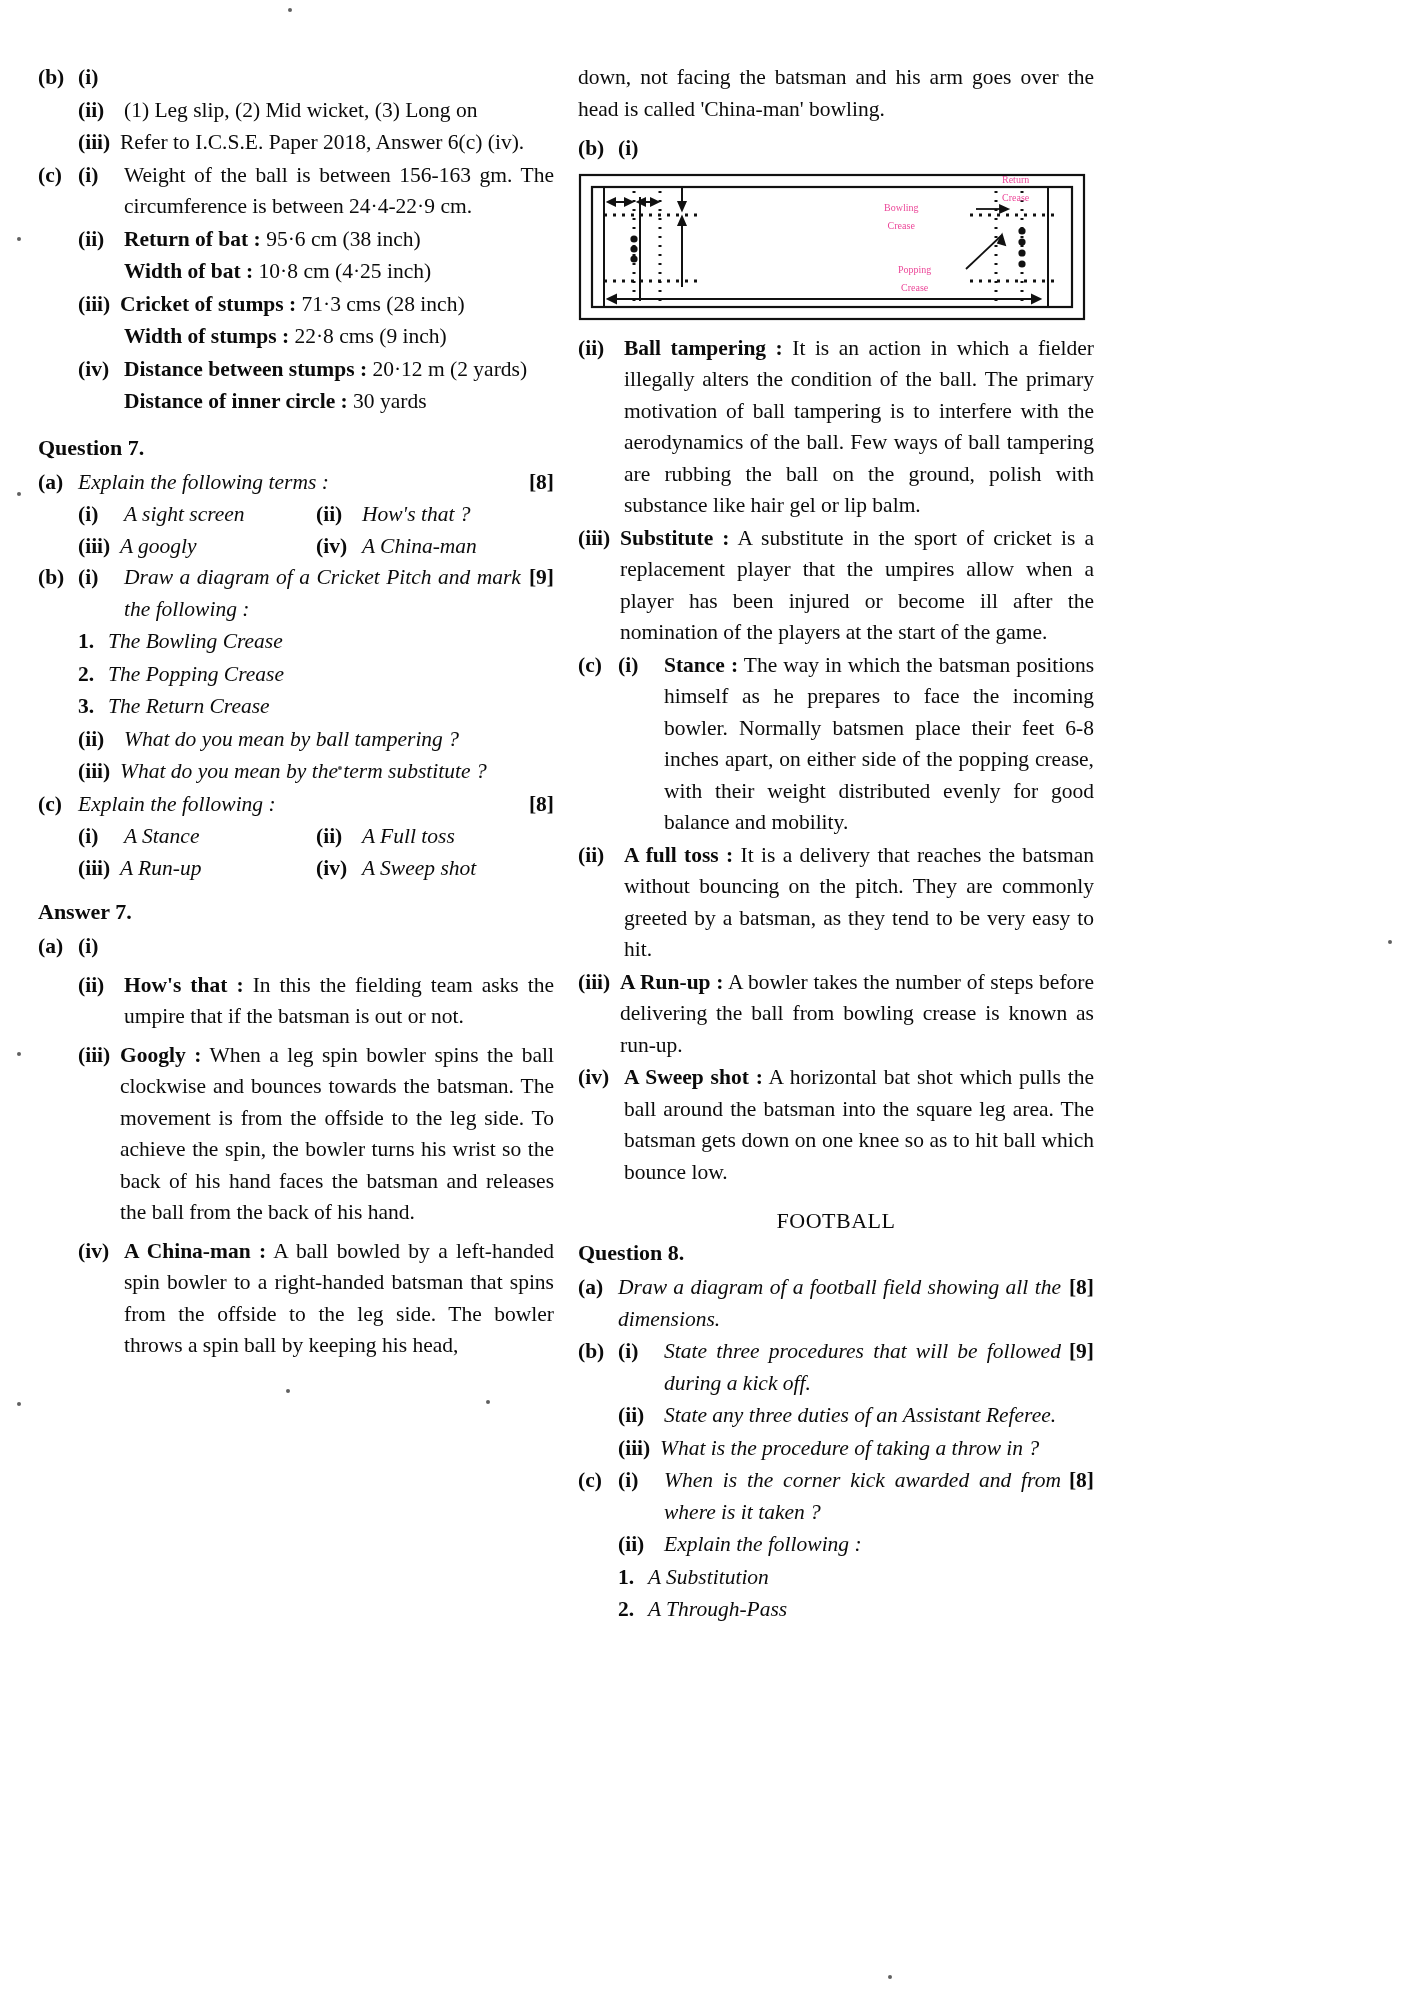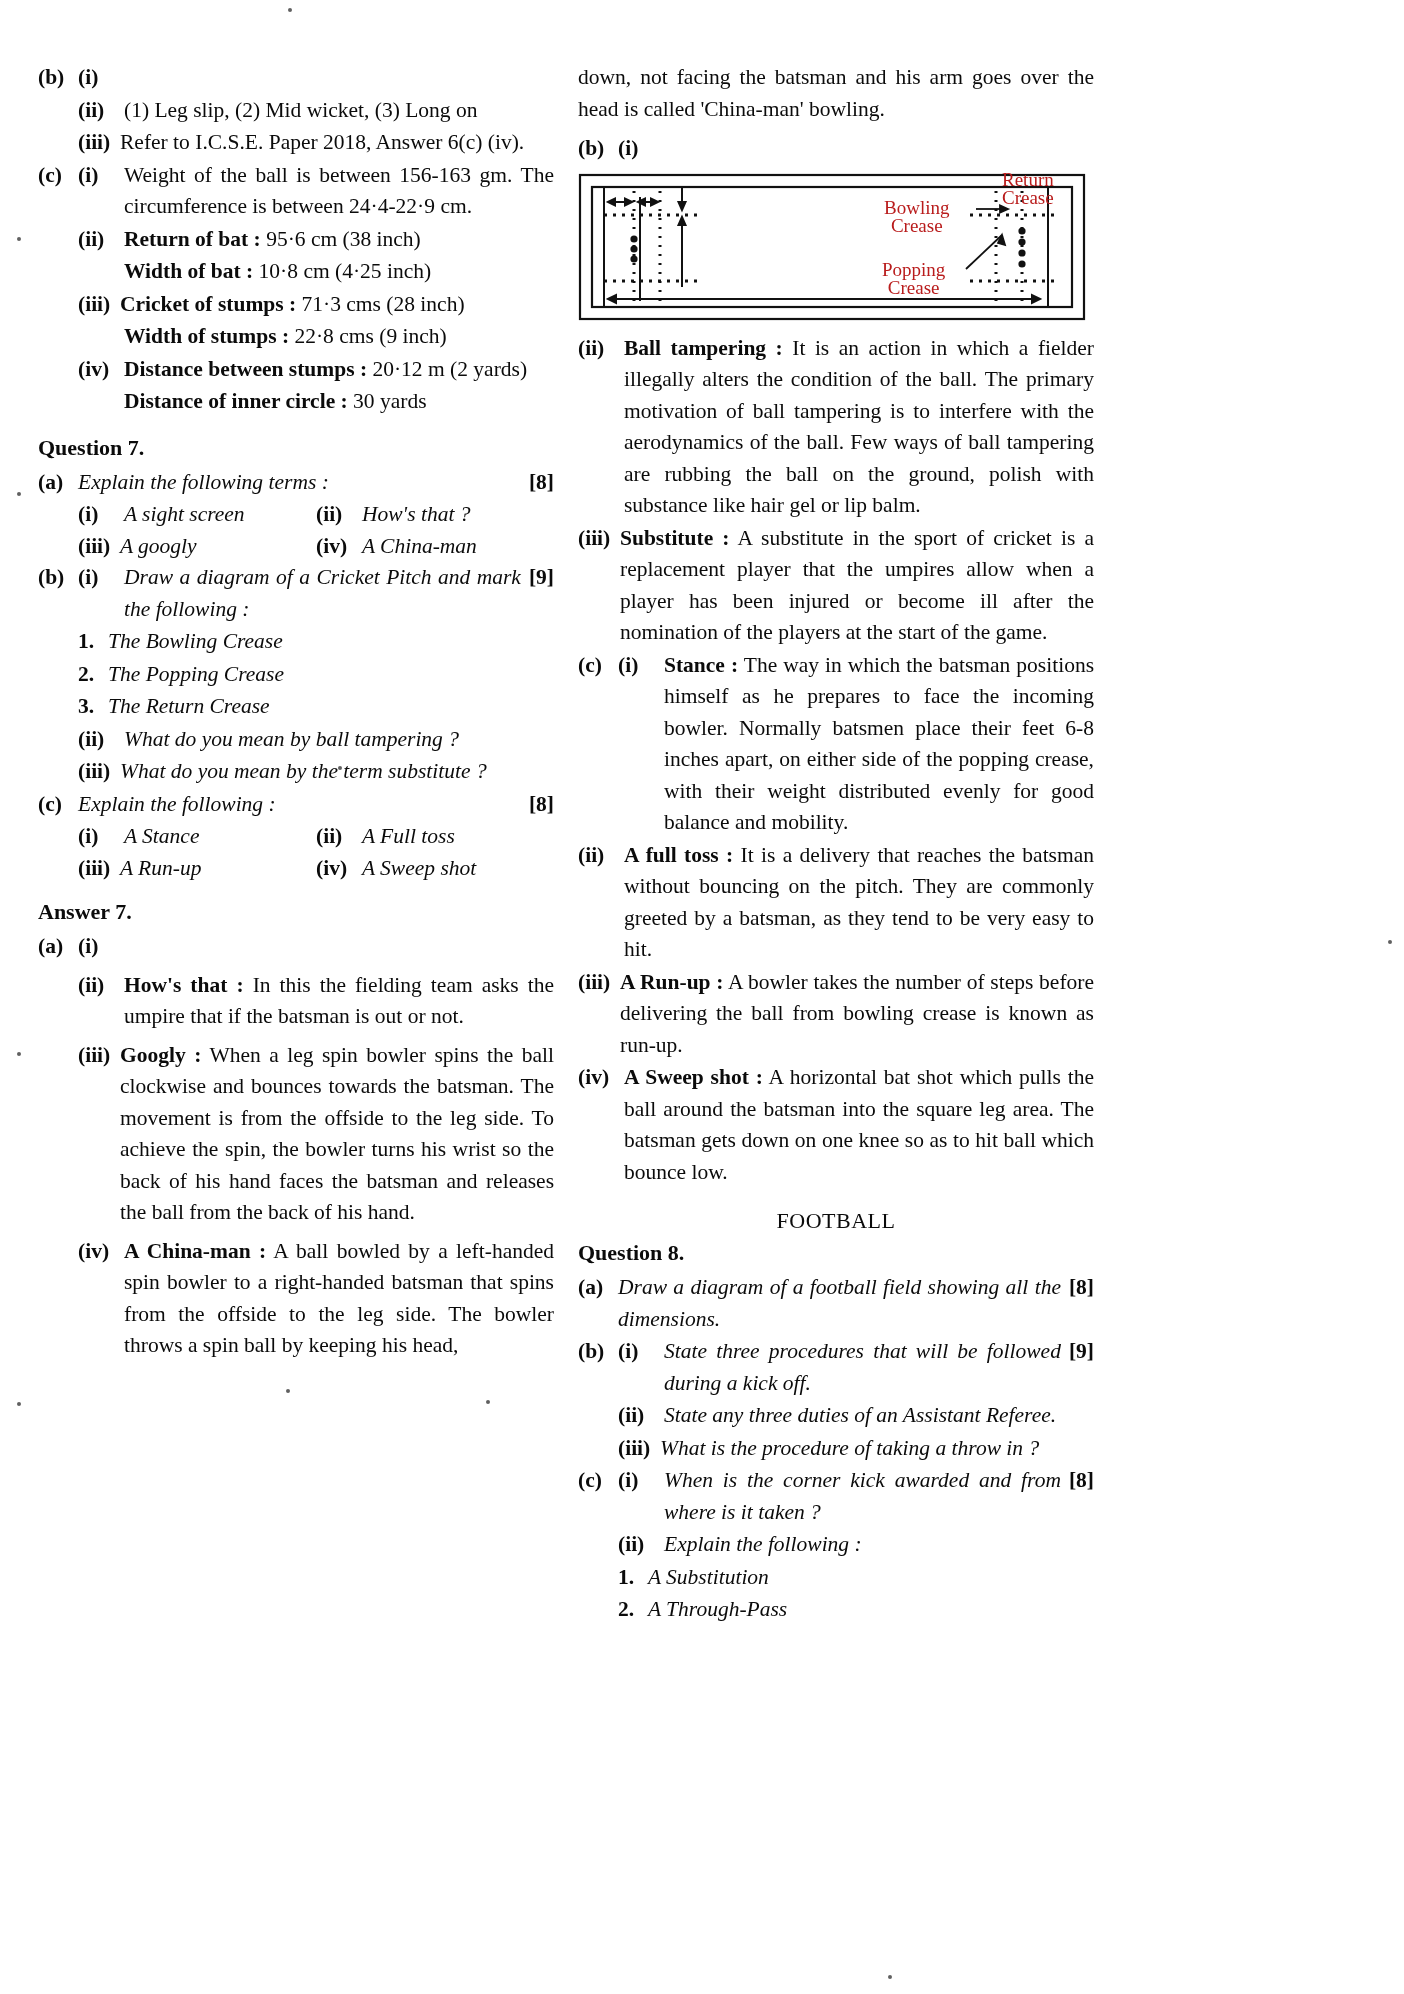--- a/index.html
+++ b/index.html
@@ -97,23 +97,23 @@
   
   .diagram-wrap {
     position: relative;
     margin: 4px 0 6px 0;
     height: 158px;
   }
   .diagram-wrap svg { display: block; }
   .dlabel {
     position: absolute;
     font-family: "Liberation Serif", serif;
-    font-size: 19px;
+    font-size: 10px;
     line-height: 18px;
-    color: #b91c1c;
+    color: #ec4899;
     white-space: nowrap;
   }
 
   
   .speck {
     position: absolute;
     background: #2b2b2b;
     border-radius: 50%;
     opacity: .75;
   }
@@ -347,21 +347,21 @@
         <g stroke="#111" stroke-width="1.8" fill="#111">
           <line x1="398" y1="40" x2="430" y2="40"></line>
           <path d="M430,40 l-8,-3.5 l0,7 z"></path>
           <line x1="388" y1="100" x2="424" y2="66"></line>
           <path d="M424,66 l-4,8 l7,2 z"></path>
         </g>
       </svg>
 
       <div class="dlabel" style="left:424px;top:2px;text-align:center;">Return<br>Crease</div>
       <div class="dlabel" style="left:306px;top:30px;text-align:center;">Bowling<br>Crease</div>
-      <div class="dlabel" style="left:304px;top:92px;text-align:center;">Popping<br>Crease</div>
+      <div class="dlabel" style="left:320px;top:92px;text-align:center;">Popping<br>Crease</div>
     </div>
 
     <div class="blk">
       <span class="lbl lbl-r">(ii)</span>
       <span class="body"><span class="bd">Ball tampering :</span><span> It is an action in which a fielder illegally alters the condition of the ball. The primary motivation of ball tampering is to interfere with the aerodynamics of the ball. Few ways of ball tampering are rubbing the ball on the ground, polish with substance like hair gel or lip balm.</span></span>
     </div>
     <div class="blk">
       <span class="lbl lbl-rn">(iii)</span>
       <span class="body"><span class="bd">Substitute :</span><span> A substitute in the sport of cricket is a replacement player that the umpires allow when a player has been injured or become ill after the nomination of the players at the start of the game.</span></span>
     </div>

